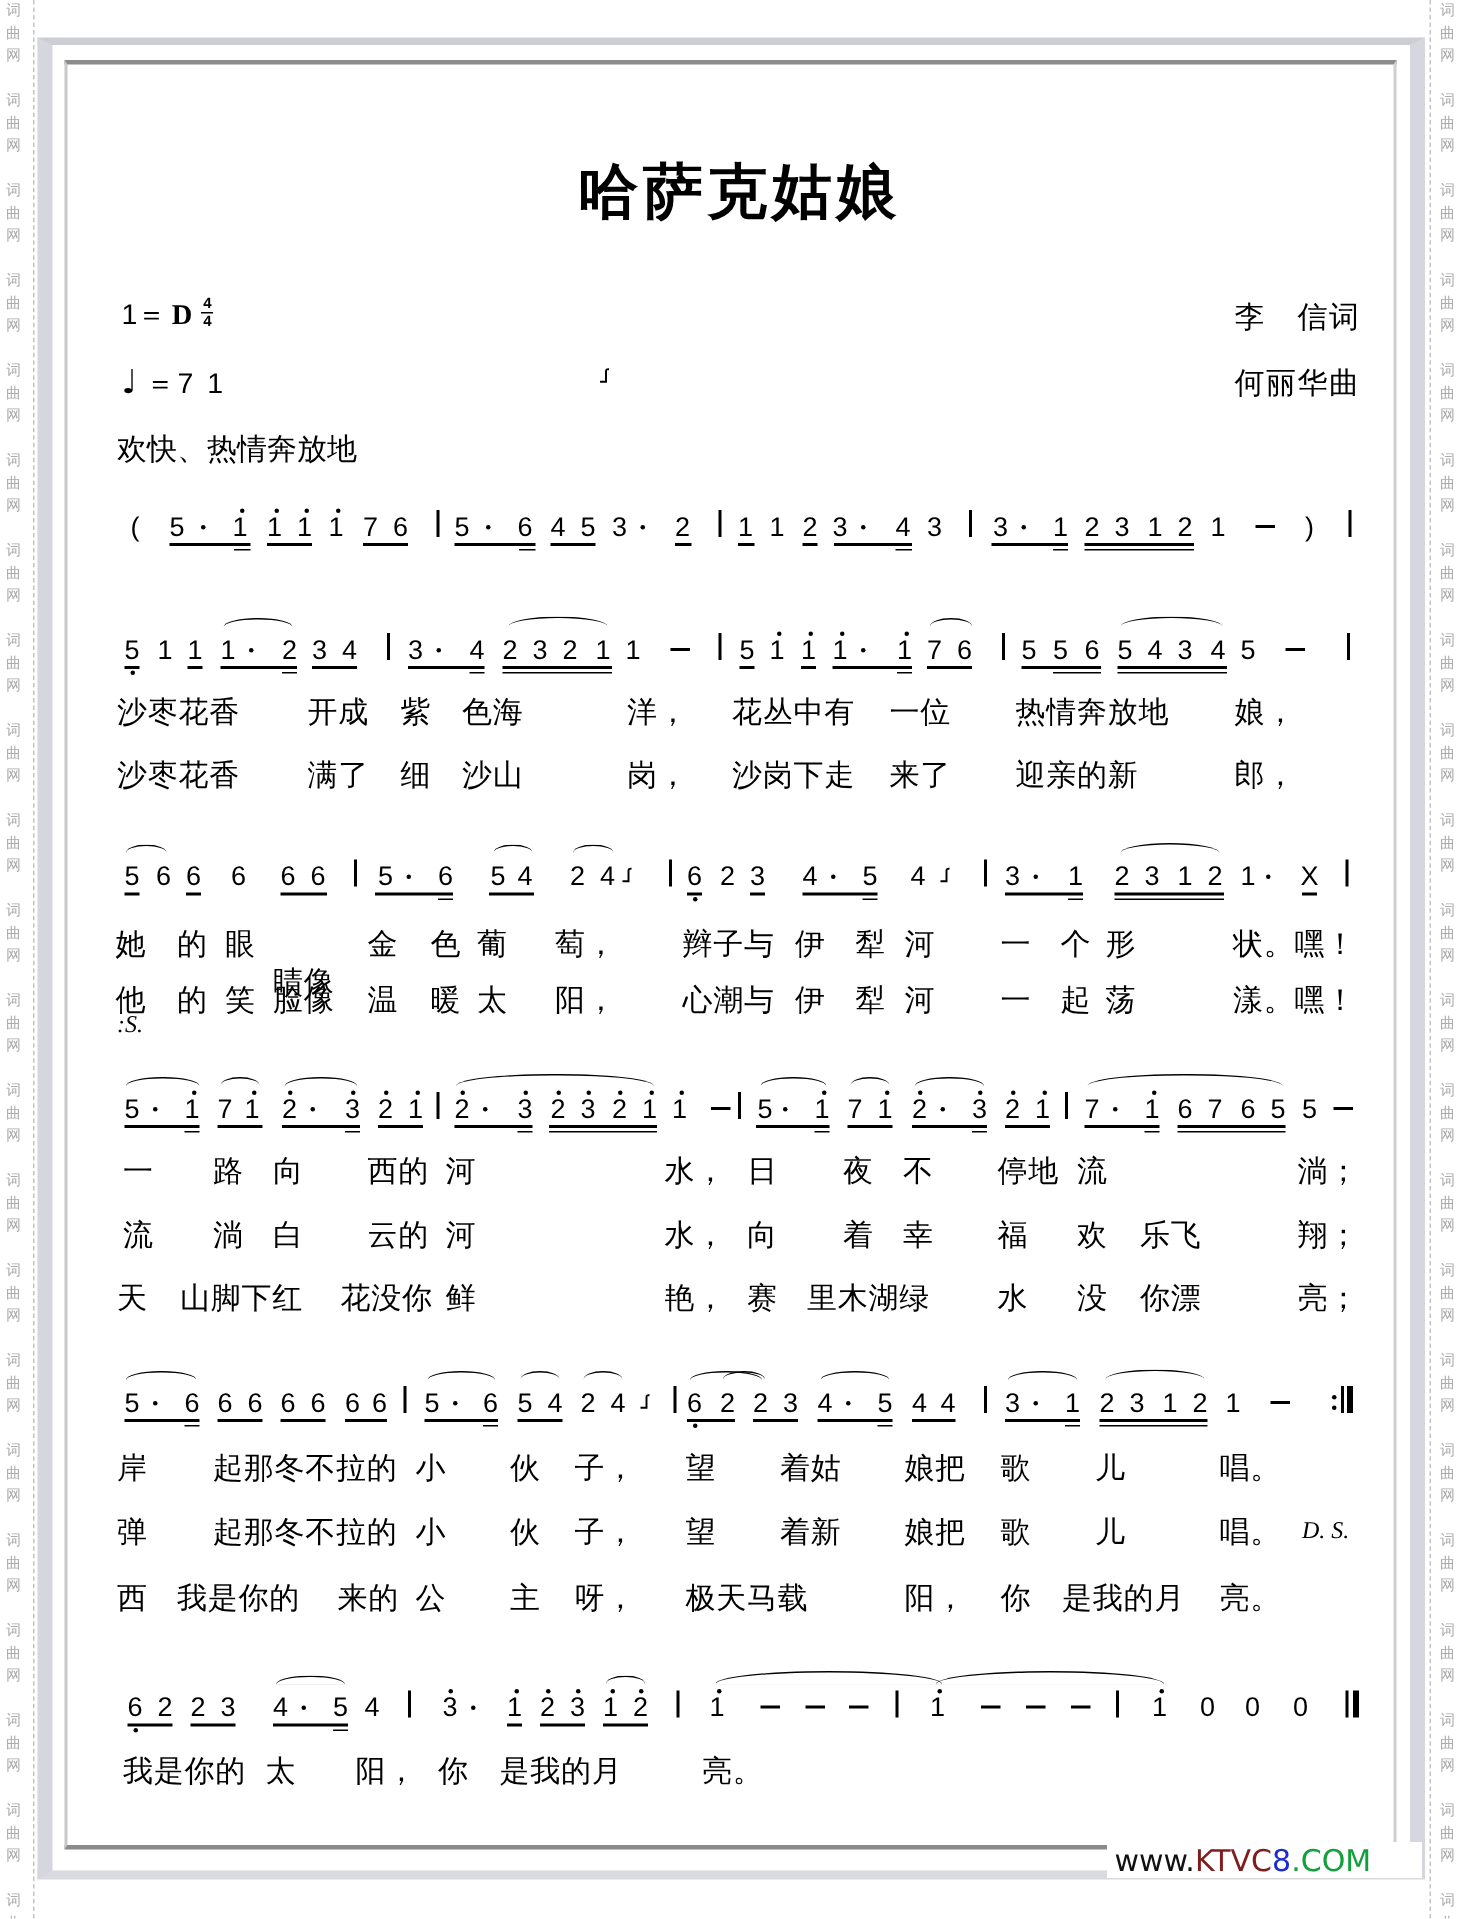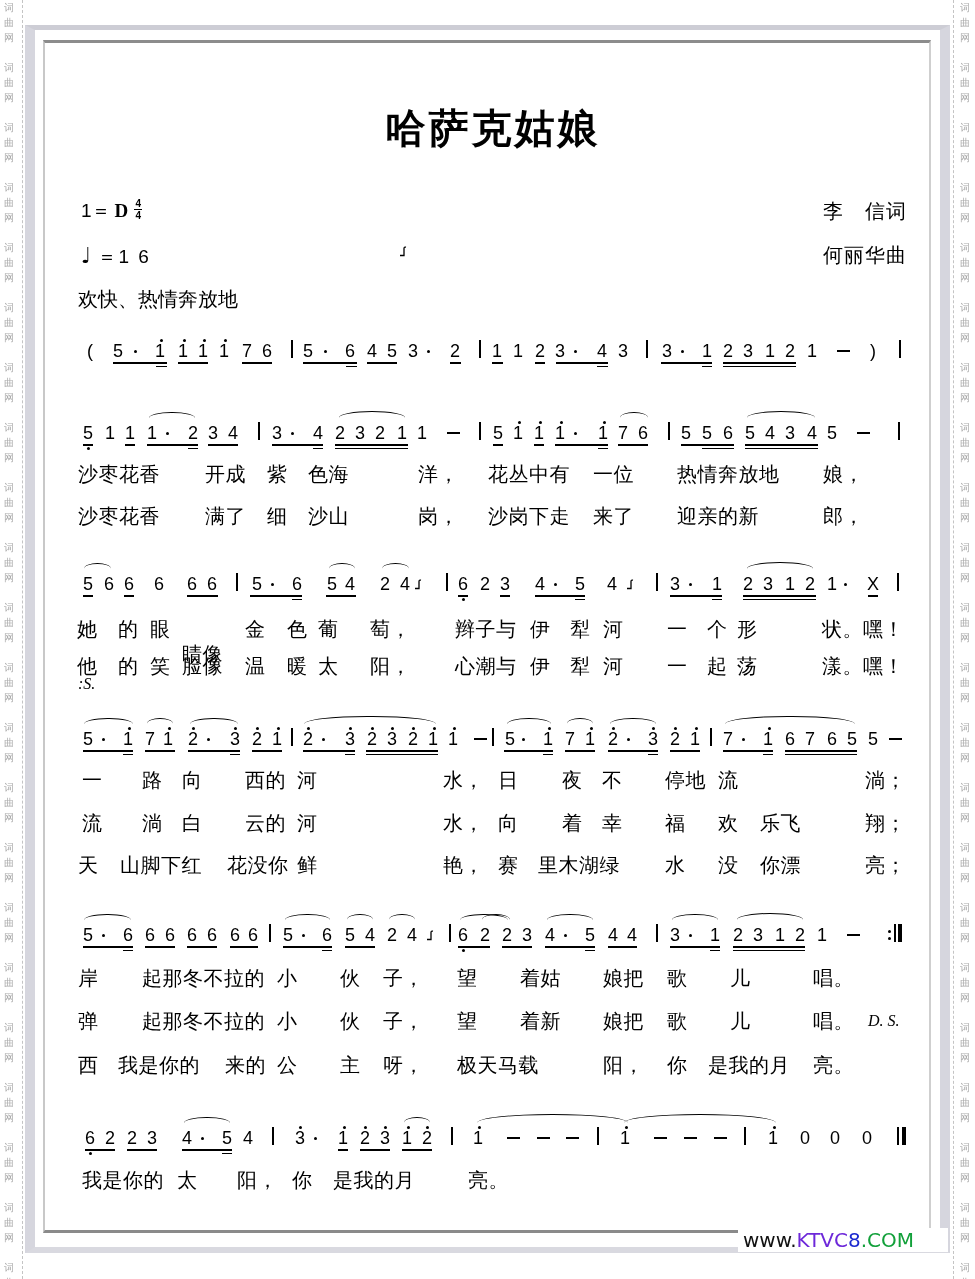--- a/index.html
+++ b/index.html
@@ -203,21 +203,21 @@
 <div class="frame-outer"></div>
 <div class="frame-inner"></div>
 
 <div class="title">哈萨克姑娘</div>
 
 <div class="key">
   <span>1＝</span><span class="key-name">D</span><span class="frac"><span>4</span><span class="frac-line"></span><span>4</span></span>
 </div>
 
 <div class="tempo">
-  <span class="tempo-note">♩</span><span class="tempo-value">＝1 6</span>
+  <span class="tempo-note">♩</span><span class="tempo-value">＝7 1</span>
 </div>
 
 <div class="expression">欢快、热情奔放地</div>
 <div class="credit lyricist">李　信词</div>
 <div class="credit composer">何丽华曲</div>
 
 <span class="stray-breath">
   <svg width="8" height="11" viewBox="0 0 8 11">
       <path d="M1 9.5 L5 9.5 L5 2.5 Q5 0.8 7 1.2" fill="none" stroke="#000" stroke-width="1.3"></path>
     </svg>
@@ -715,14 +715,14 @@
     </div>
     <span class="lyric" style="left: 82px; top: 1170px;">我是你的</span>
     <span class="lyric" style="left: 177px; top: 1170px;">太</span>
     <span class="lyric" style="left: 237px; top: 1170px;">阳，</span>
     <span class="lyric" style="left: 292px; top: 1170px;">你</span>
     <span class="lyric" style="left: 333px; top: 1170px;">是我的月</span>
     <span class="lyric" style="left: 468px; top: 1170px;">亮。</span>
   </div>
 
 <div class="site-wm">
-  <span style="color: rgb(17, 17, 17);">www.</span><span style="color: #6d28d9;">KTVC</span><span style="color: rgb(28, 42, 208);">8</span><span style="color: rgb(18, 160, 58);">.COM</span>
+  <span style="color: rgb(17, 17, 17);">www.</span><span style="color: #7f1d1d;">KTVC</span><span style="color: rgb(28, 42, 208);">8</span><span style="color: rgb(18, 160, 58);">.COM</span>
 </div>
 
 </body></html>

